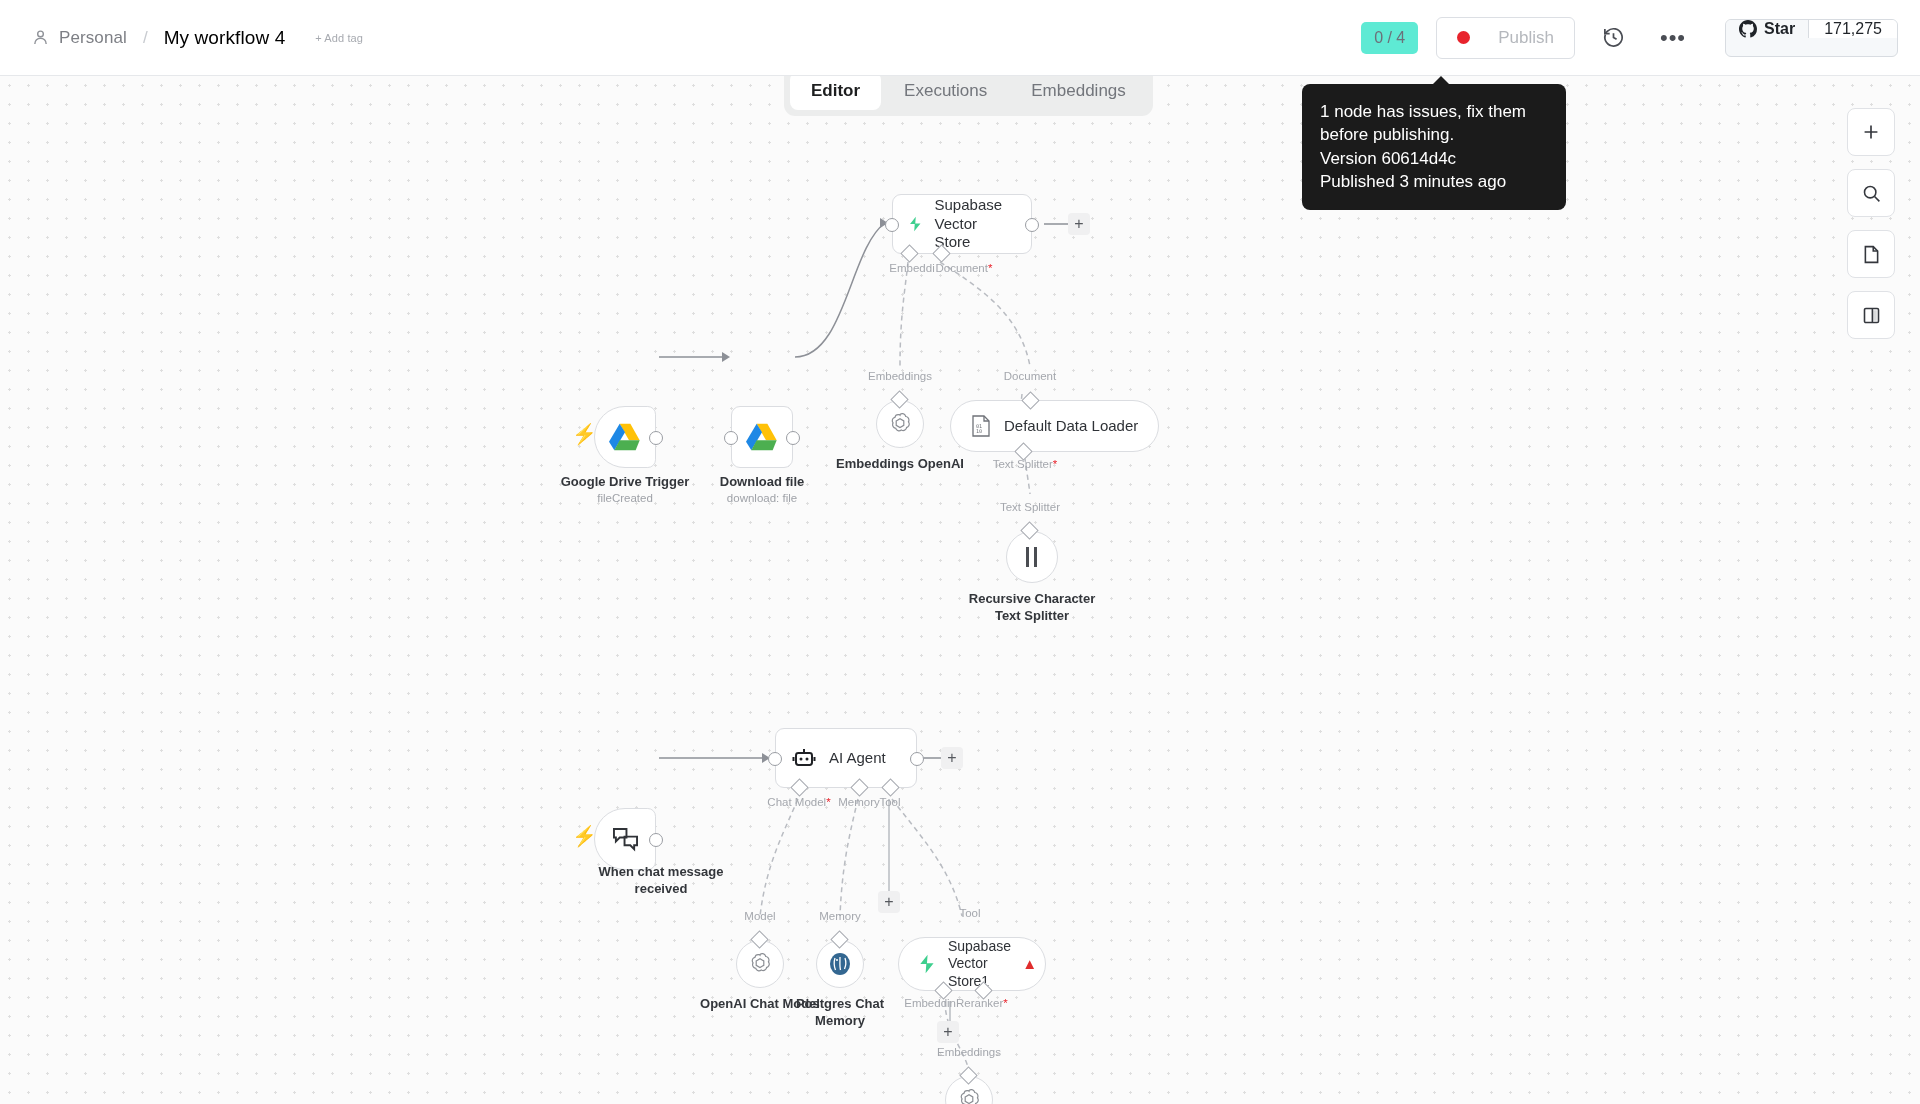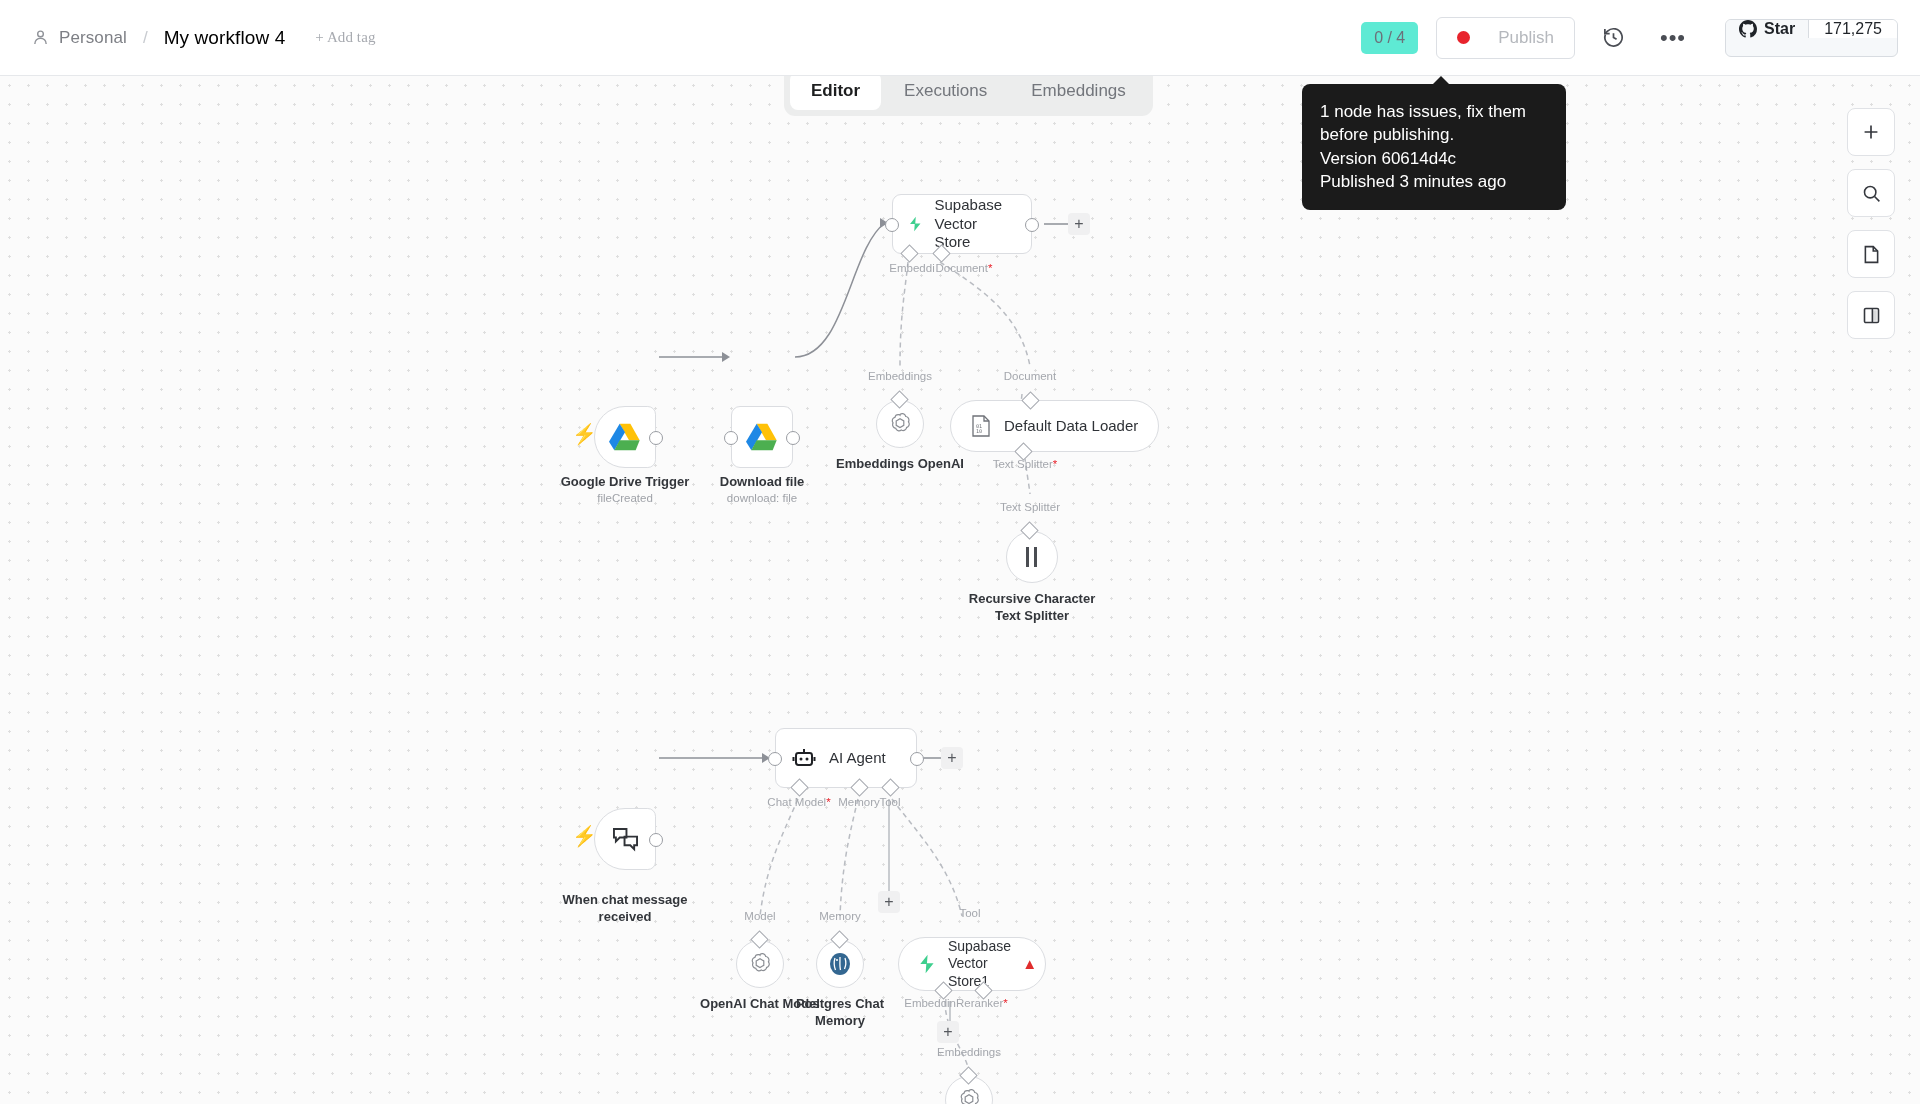--- a/index.html
+++ b/index.html
@@ -17,21 +17,21 @@
     background: #fff;
     border-bottom: 1px solid #e6e8eb;
     display: flex; align-items: center;
     z-index: 40;
   }
   .breadcrumb { display: flex; align-items: center; padding-left: 32px; gap: 2px; }
   .person-icon { width: 17px; height: 17px; margin-right: 8px; color: #909399; flex: none; }
   .bc-personal { font-size: 17px; color: #7d7f85; letter-spacing: .1px; }
   .bc-sep { font-size: 17px; color: #c8cbd0; margin: 0 14px; font-weight: 300; }
   .bc-title { font-size: 19px; color: #000000; letter-spacing: .1px; }
-  .add-tag { font-size: 15px; color: #a7aab0; margin-left: 28px; letter-spacing: .1px; cursor: pointer; font-family: Liberation Serif, serif; }
+  .add-tag { font-size: 11px; color: #a7aab0; margin-left: 28px; letter-spacing: .1px; cursor: pointer; }
 
   .hdr-right {
     margin-left: auto; display: flex; align-items: center;
     padding-right: 22px; gap: 0;
   }
   .counter {
     font-size: 16px; color: #6c7079; background: #5eead4;
     border-radius: 5px; padding: 7px 13px; margin-right: 18px;
   }
   .publish-btn {
@@ -358,21 +358,21 @@
 
   <div class="node" style="left:594px; top:732px;">
     <div class="bolt" style="left:-22px; top:16px;">⚡</div>
     <div class="nbox sq trigger" style="width:62px;height:62px;">
       <svg width="27" height="25" viewBox="0 0 28 26" fill="none" stroke="#303338" stroke-width="2">
         <path d="M2 2h13v9H8l-4 4V11H2z"></path>
         <path d="M13 10h13v9h-3v4l-4-4h-6z"></path>
       </svg>
       <div class="port" style="right:-8px; top:24px;"></div>
     </div>
-    <div class="nlabel" style="top:84px;">
+    <div class="nlabel" style="top:56px;margin-left:36px;">
       <div><span>When chat message</span></div>
       <div><span>received</span></div>
     </div>
   </div>
 
   <div class="node" style="left:775px; top:652px;">
     <div class="nbox wide" style="width:142px;height:60px;">
       <svg width="24" height="22" viewBox="0 0 24 22" fill="none" stroke="#1f2125" stroke-width="2">
         <rect x="4" y="6" width="16" height="12" rx="2.4"></rect>
         <circle cx="9" cy="12" r="1.5" fill="#1f2125" stroke="none"></circle>

